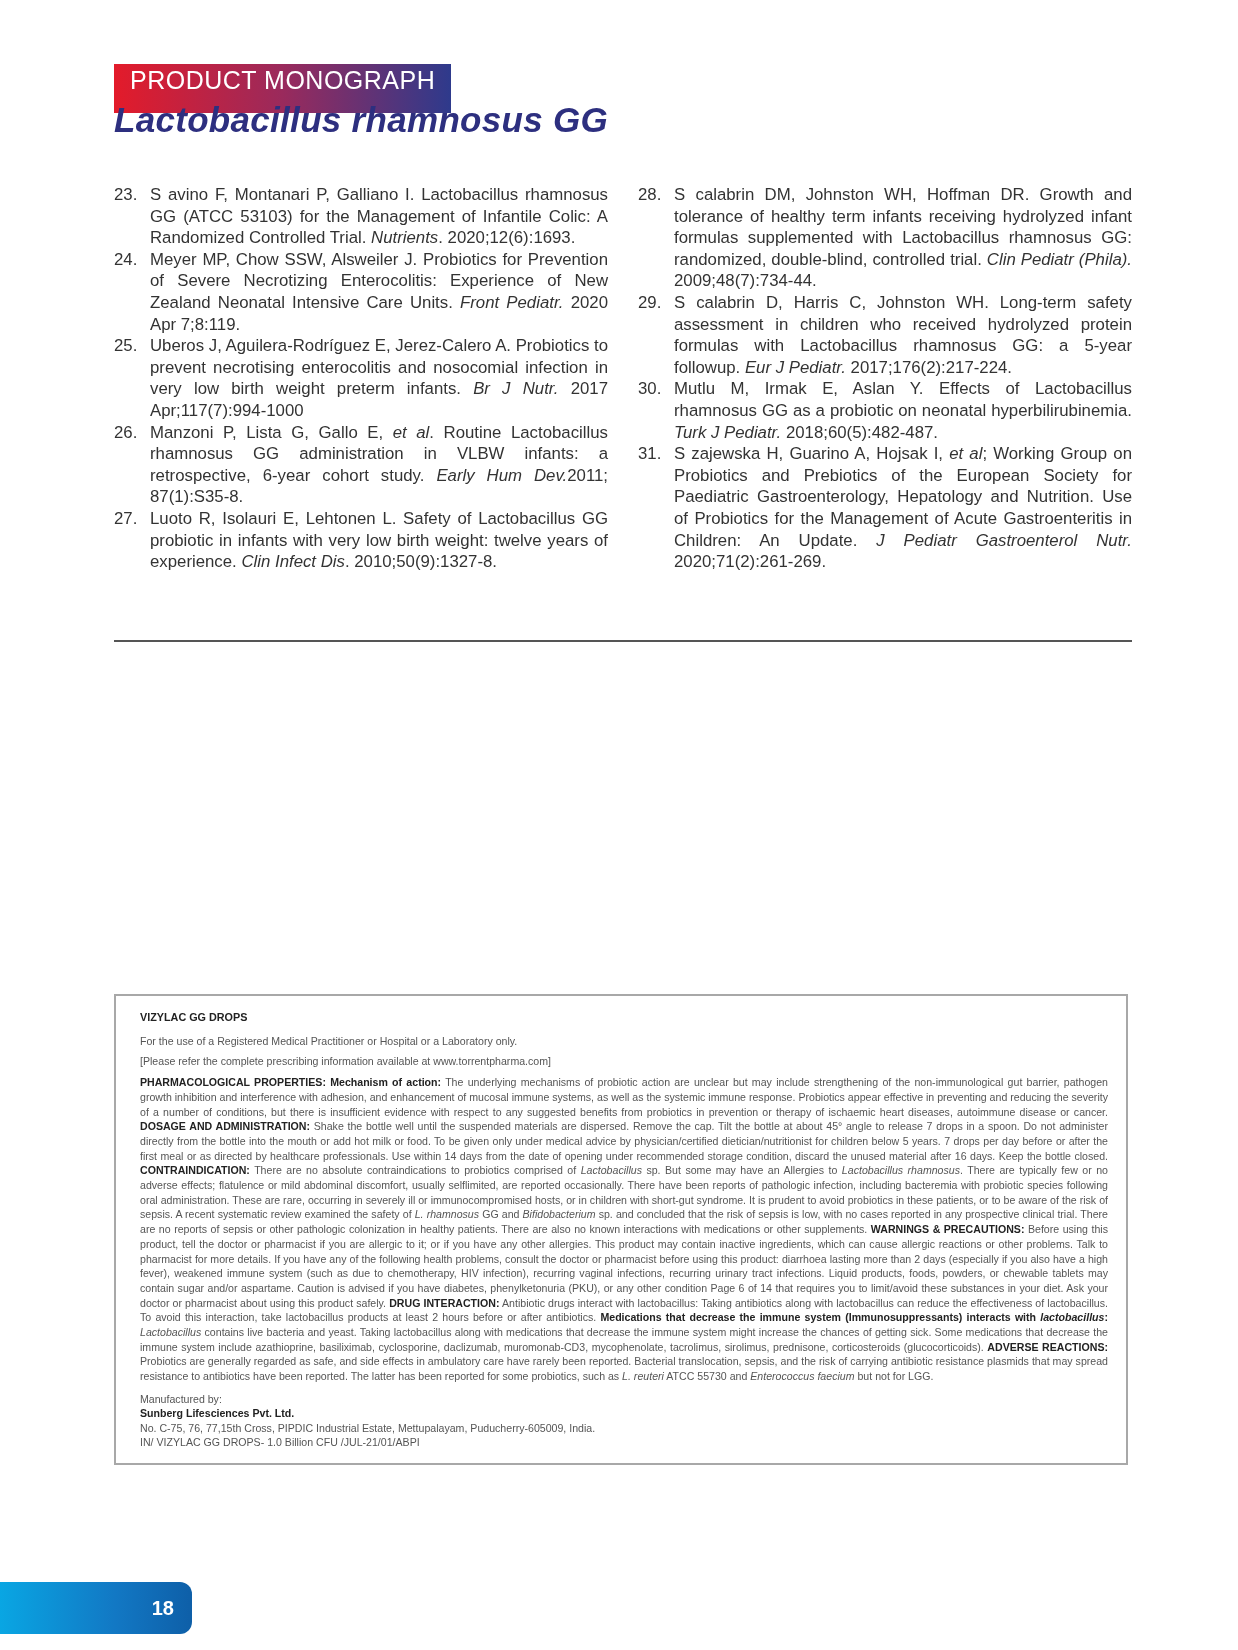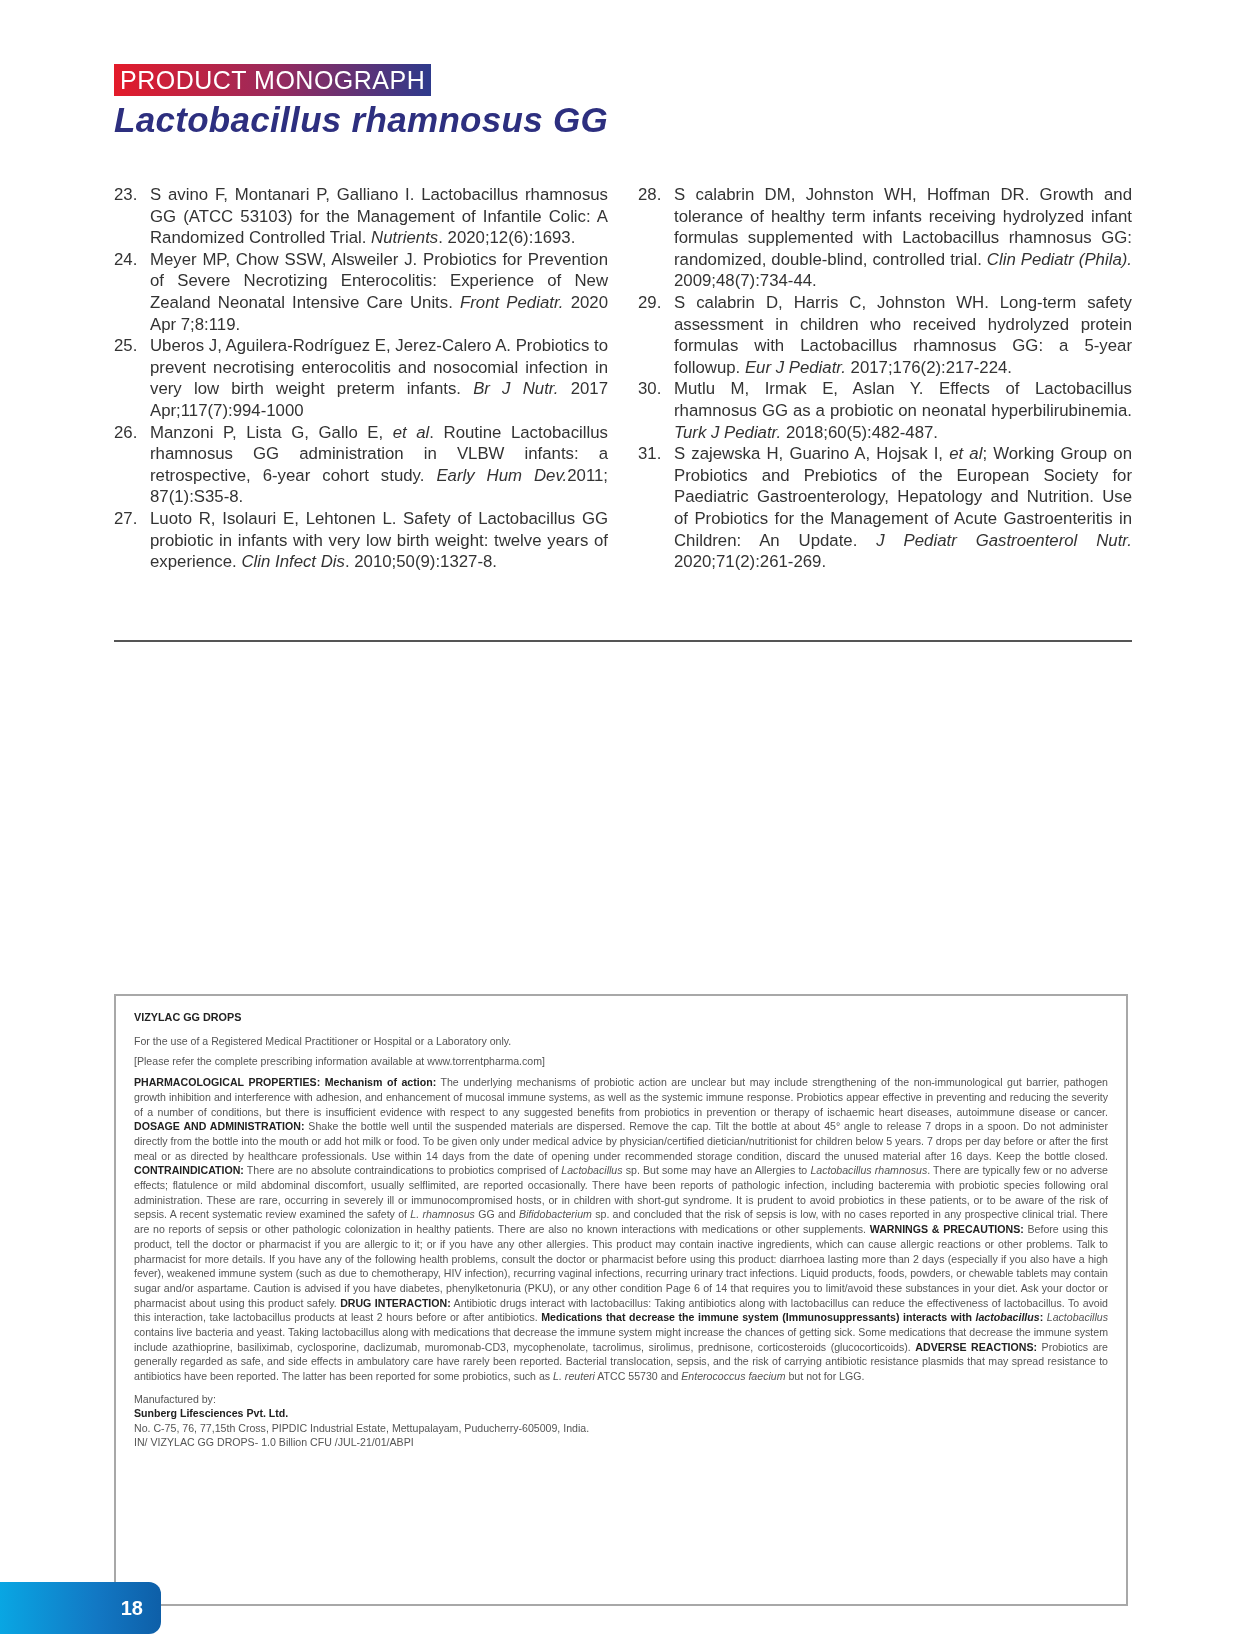--- a/index.html
+++ b/index.html
@@ -1,35 +1,35 @@
 <!DOCTYPE html>
 <html><head>
 <meta charset="utf-8">
 <style>
   html, body { margin:0; padding:0; background:#ffffff; }
   body { width:1238px; height:1650px; position:relative; overflow:hidden; font-family:"Liberation Sans", sans-serif; color:#2b2b2b; }
-  .header-tag { position:absolute; left:114px; top:64px; height:32px; padding:0 6px; background:linear-gradient(90deg,#e31b2a 0%,#9a2a5c 50%,#2e3a8c 100%); color:#fff; font-size:25px; line-height:32px; letter-spacing:0.5px; }
+  .header-tag { position:absolute; left:114px; top:64px; height:49px; padding:0 16px; background:linear-gradient(90deg,#e31b2a 0%,#9a2a5c 50%,#2e3a8c 100%); color:#fff; font-size:25px; line-height:32px; letter-spacing:0.5px; }
   .title { position:absolute; left:114px; top:100px; font-size:35px; font-weight:bold; font-style:italic; color:#2d2f7f; letter-spacing:0.3px; }
   .refs { position:absolute; top:184px; font-size:16.8px; line-height:21.6px; color:#333; }
   .refs.left { left:114px; width:494px; }
   .refs.right { left:638px; width:494px; }
   .ref { display:flex; margin-bottom:0; }
   .ref-num { width:36px; flex:0 0 36px; }
   .ref-text { flex:1; text-align:justify; }
   .ref-text i { font-style:italic; }
   .divider { position:absolute; left:114px; top:640px; width:1018px; height:2px; background:#555; }
-  .pi-box { position:absolute; left:114px; top:994px; width:1014px; height:612px; border:2px solid #a8a8a8; box-sizing:border-box; padding:14px 18px 0 18px; font-size:10.6px; line-height:14.7px; color:#555; }
+  .pi-box { position:absolute; left:114px; top:994px; width:1014px; height:471px; border:2px solid #a8a8a8; box-sizing:border-box; padding:14px 18px 0 24px; font-size:10.6px; line-height:14.7px; color:#555; }
   .pi-box p { margin:0 0 6px 0; }
   .pi-title { font-weight:bold; color:#222; font-size:10.8px; margin-bottom:9px !important; }
   .pi-body { text-align:justify; }
   .pi-body b { color:#222; }
   .mfr { margin-top:8px; line-height:14.4px; }
   .mfr div { margin:0; }
   .mfr .company { font-weight:bold; color:#222; }
-  .page-badge { position:absolute; left:0; top:1582px; width:161px; height:52px; border-radius:0 12px 12px 0; background:linear-gradient(90deg,#09a6e3 0%,#1278c4 60%,#0e5fa8 100%); }
+  .page-badge { position:absolute; left:0; top:1582px; width:192px; height:52px; border-radius:0 12px 12px 0; background:linear-gradient(90deg,#09a6e3 0%,#1278c4 60%,#0e5fa8 100%); }
   .page-num { position:absolute; right:18px; top:0; line-height:52px; color:#fff; font-size:20px; font-weight:bold; }
 </style>
 </head>
 <body>
 
 <div class="header-tag">PRODUCT MONOGRAPH</div>
 <div class="title">Lactobacillus rhamnosus GG</div>
 
 <div class="refs left">
   <div class="ref">

